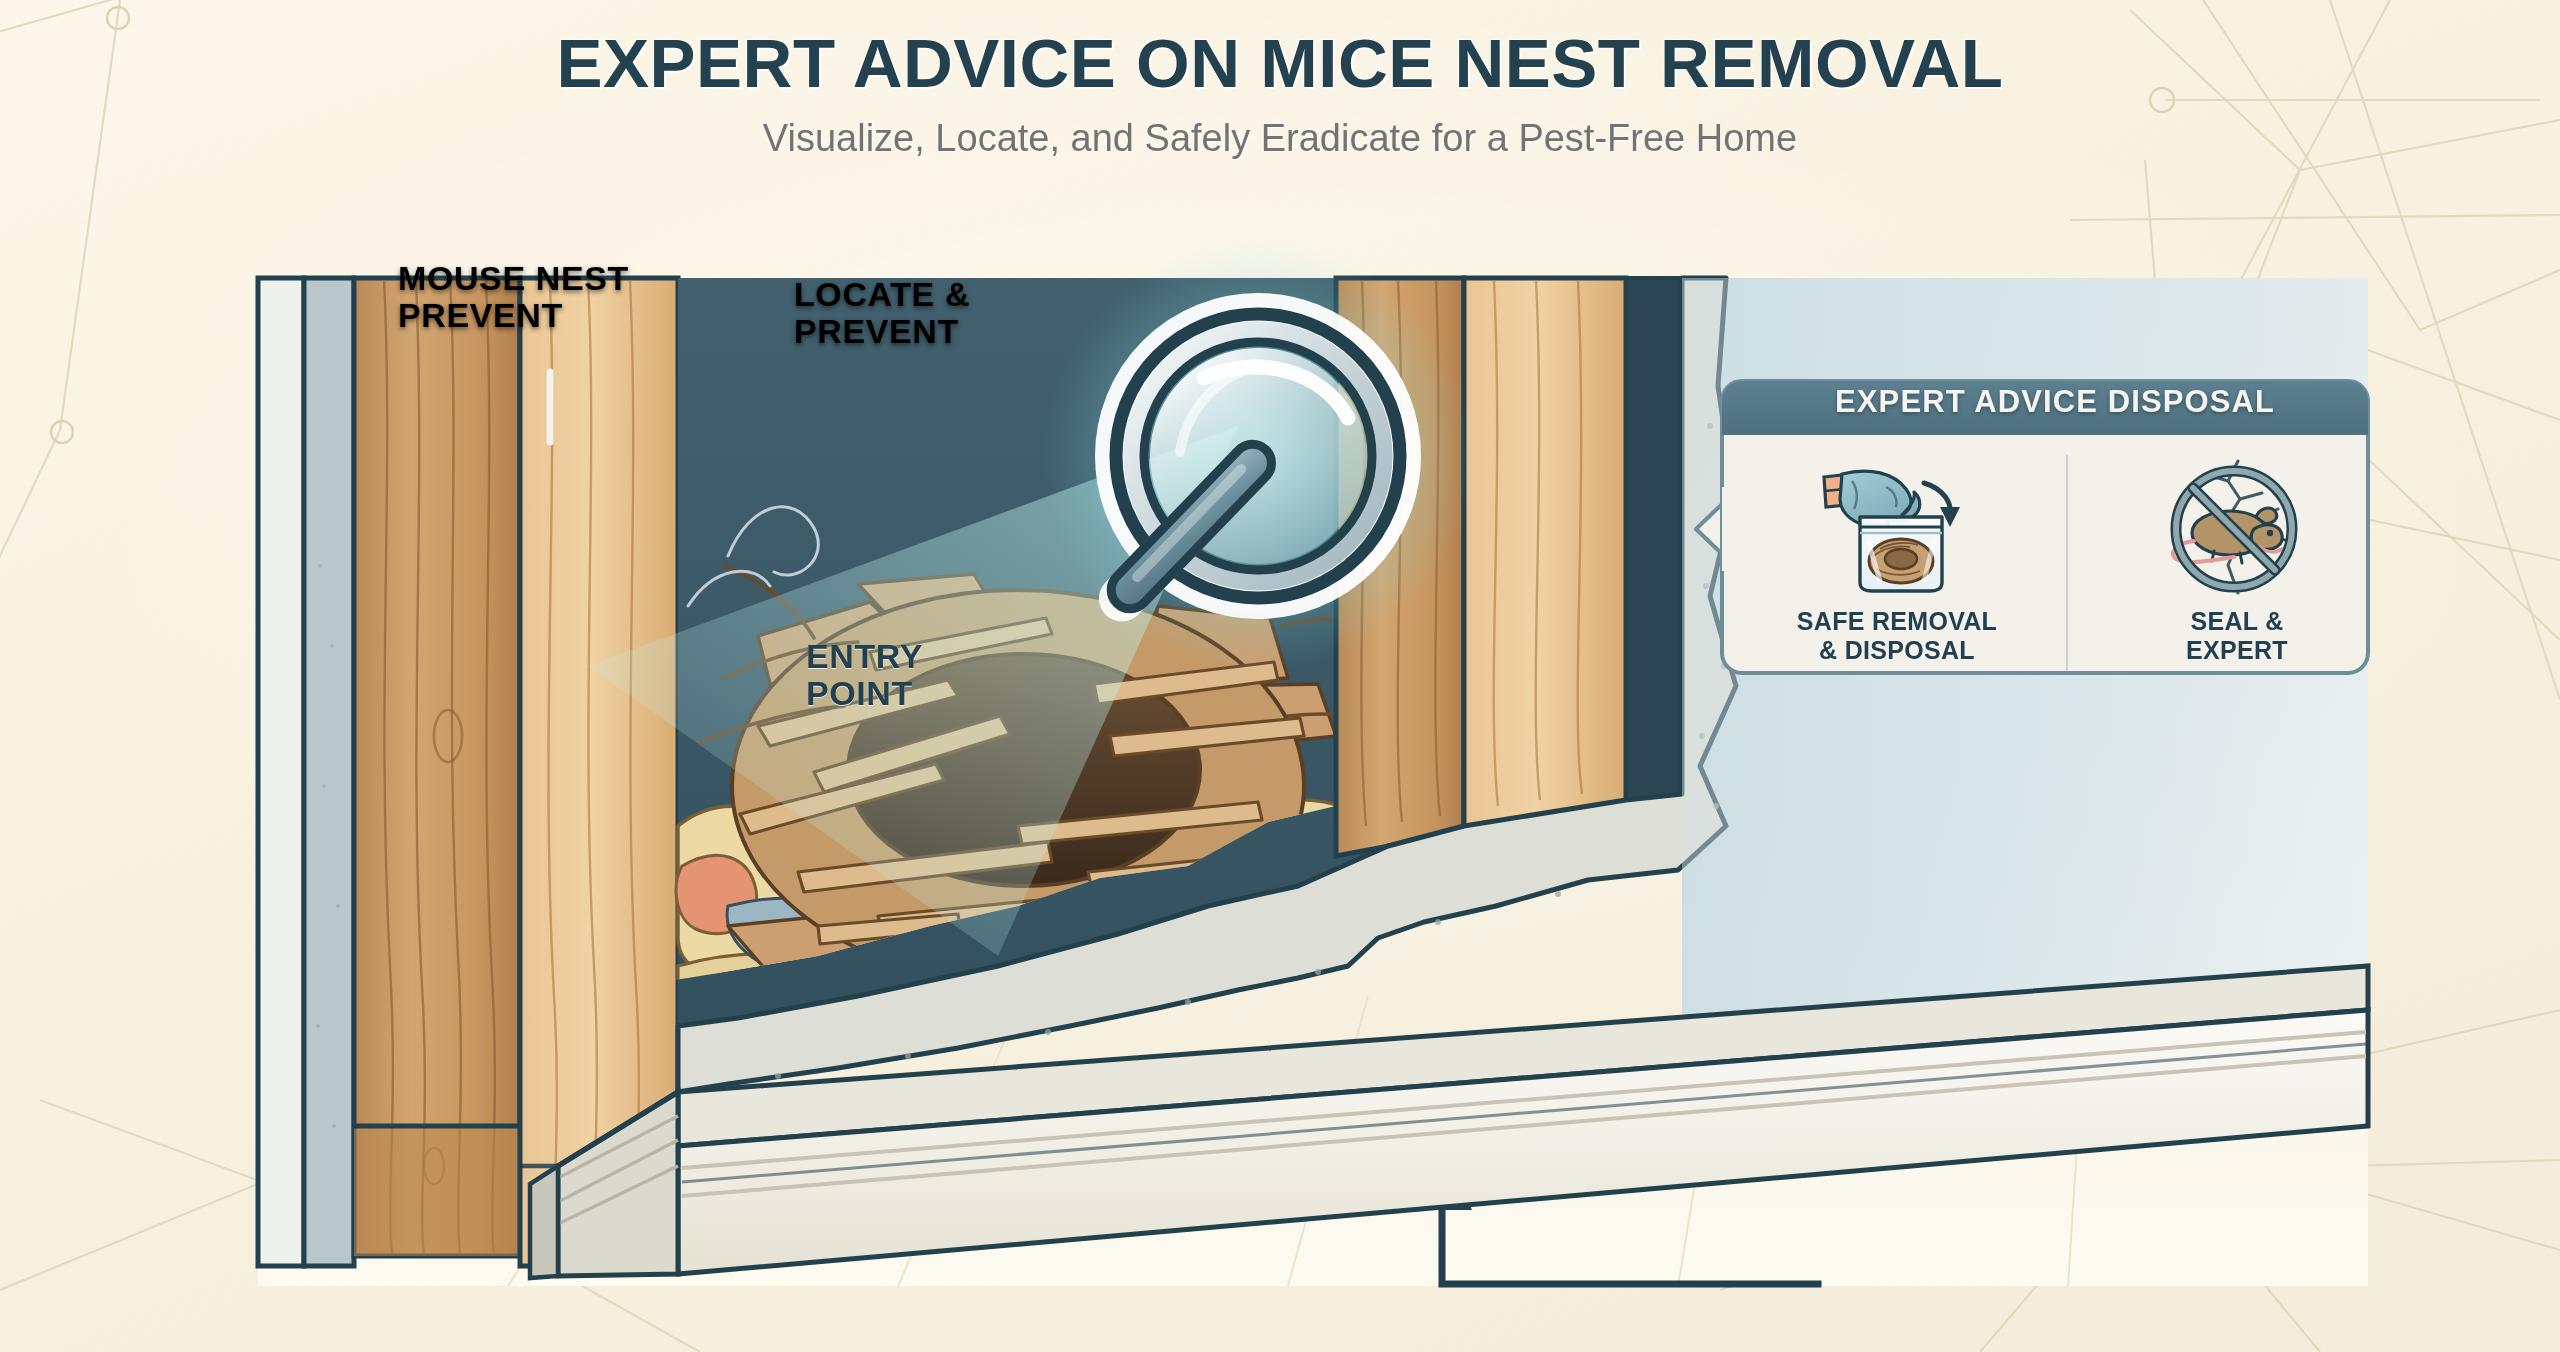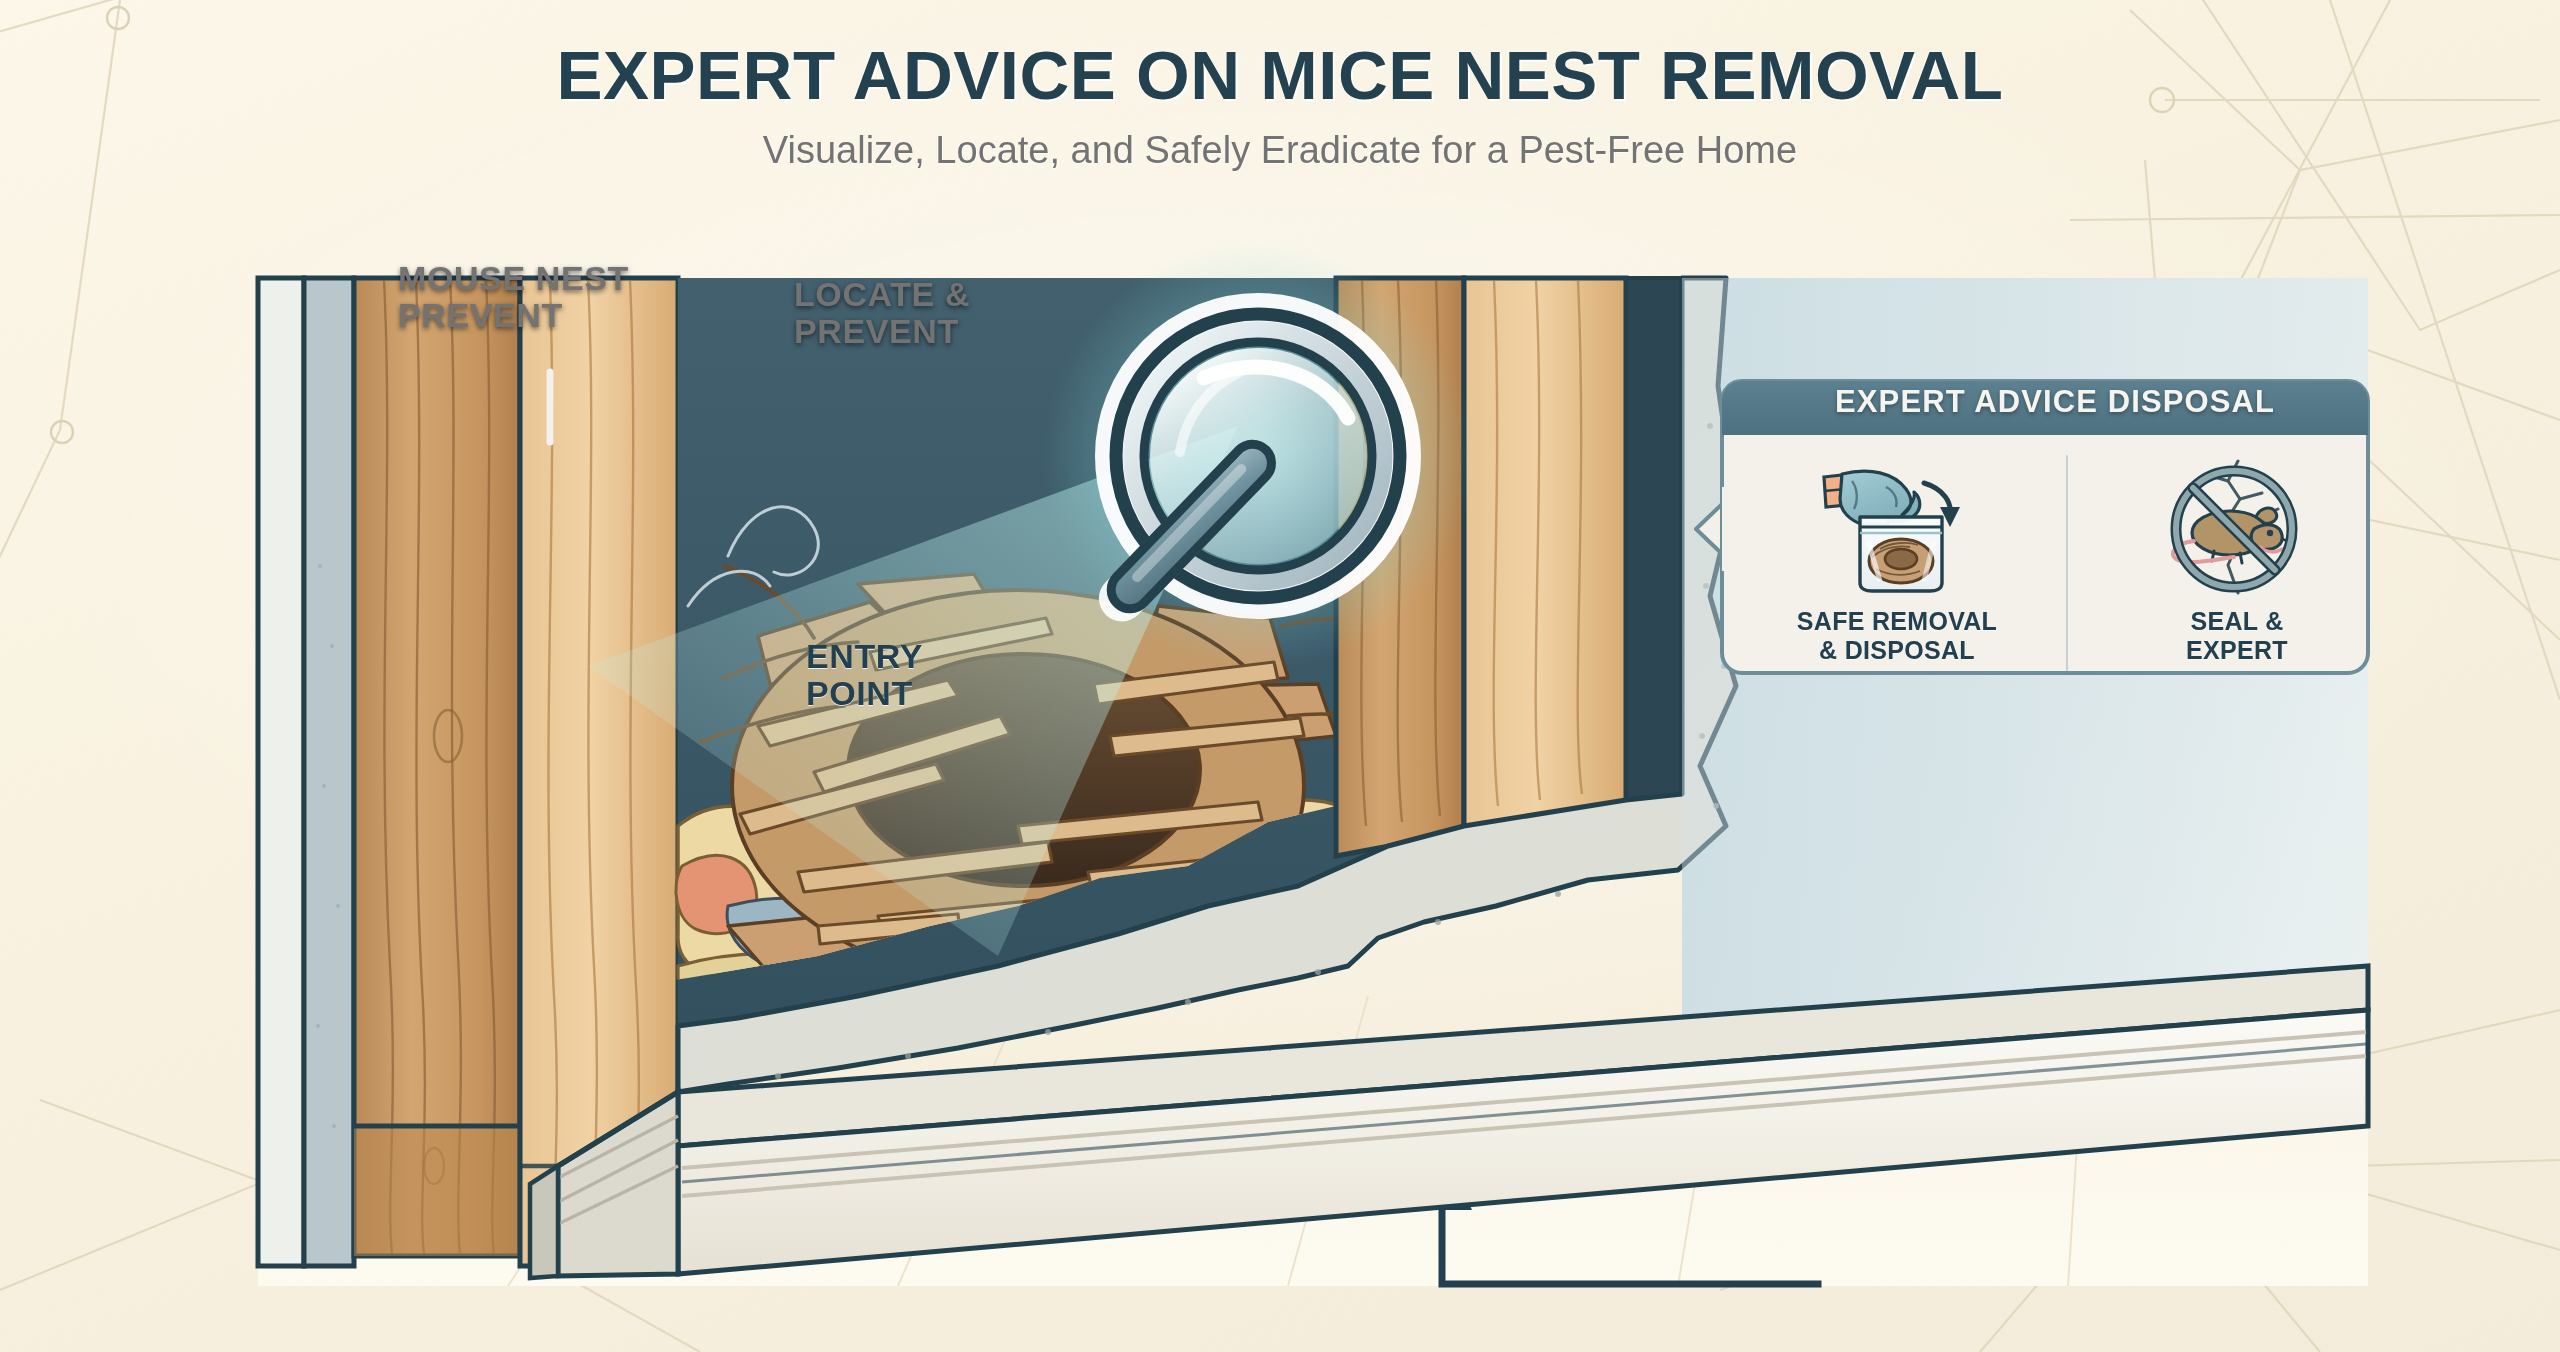--- a/index.html
+++ b/index.html
@@ -22,21 +22,21 @@
   }
   .bg-grain{
     position:absolute;inset:0;pointer-events:none;opacity:.35;z-index:-1;
     background-image:
       repeating-linear-gradient(27deg, rgba(180,165,135,.05) 0 1px, transparent 1px 9px);
   }
 
   
   .header{position:absolute;top:0;left:0;width:100%;text-align:center;z-index:8;}
   .title{
-    margin:0;padding-top:36px;
+    margin:0;padding-top:24px;
     font-size:69px;font-weight:bold;letter-spacing:.5px;
     color:#24414f;
     text-shadow:2px 2px 0 rgba(255,255,255,.75), -1px -1px 0 rgba(255,255,255,.5);
     font-stretch:condensed;
   }
   .subtitle{
     margin:0;padding-top:14px;
     font-size:38px;font-weight:500;color:#737373;
     text-shadow:1px 1px 0 rgba(255,255,255,.7);
   }
@@ -48,21 +48,21 @@
   }
   .scene-svg{position:absolute;left:0;top:0;width:100%;height:100%;overflow:visible;}
 
   
   .scene-label{
     position:absolute;z-index:6;
     font-weight:bold;line-height:1.08;
     pointer-events:none;
   }
   .label-light{
-    color:#737373;font-size:34px;letter-spacing:.6px;
+    color:#000000;font-size:34px;letter-spacing:.6px;
     text-shadow:0 2px 5px rgba(0,0,0,.55);
   }
   .label-dark{
     color:#22404f;font-size:34px;letter-spacing:.6px;
     text-shadow:0 1px 0 rgba(255,255,255,.75);
   }
   #label-nest{left:140px;top:-6px;width:270px;text-align:left;}
   #label-locate{left:536px;top:10px;width:250px;text-align:left;}
   #label-entry{left:548px;top:348px;width:240px;text-align:left;margin-top:24px;}
 

